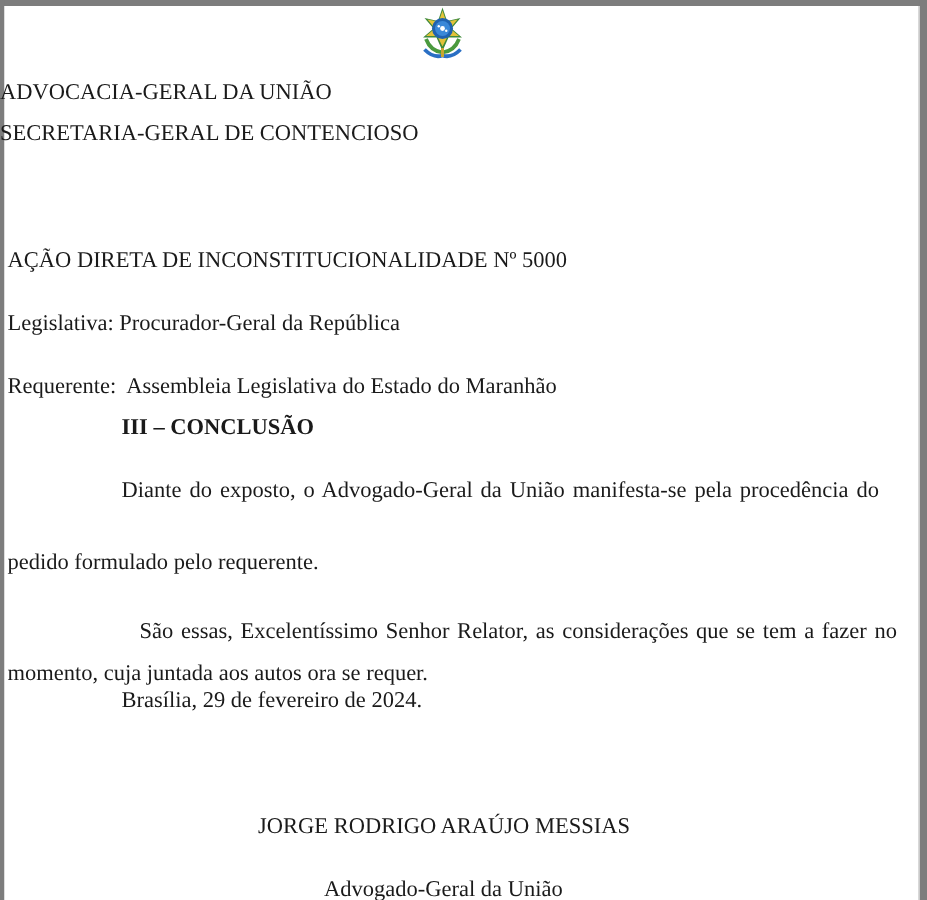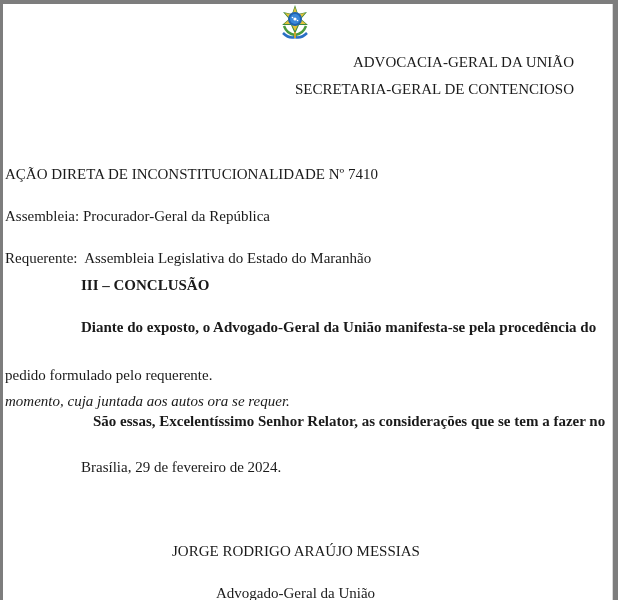--- a/index.html
+++ b/index.html
@@ -12,23 +12,23 @@
   }
   .frame-top { position: absolute; left: 0; top: 0; width: 618px; height: 4px; background: #7d7d7d; }
   .frame-left { position: absolute; left: 0; top: 0; width: 3px; height: 600px; background: #7d7d7d; }
   .frame-right { position: absolute; left: 613px; top: 0; width: 5px; height: 600px; background: #7d7d7d; }
   .frame-right-inner { position: absolute; left: 612px; top: 4px; width: 1px; height: 596px; background: #d8d8d8; }
   .page { position: absolute; left: 3px; top: 4px; width: 609px; height: 596px; background: #fff; }
 
   .emblem { position: absolute; left: 279px; top: 4px; width: 32px; height: 36px; }
 
   .line { position: absolute; white-space: nowrap; font-size: 15px; line-height: 18px; }
-  .center { left: 0; width: 574px; text-align: right; }
+  .center { left: 0; width: 574px; text-align: left; }
   .bold { font-weight: bold; }
-  .justify-line { text-align: justify; text-align-last: justify; font-weight: bold; }
+  .justify-line { text-align: justify; text-align-last: justify; }
 </style>
 </head>
 <body>
 
 <div class="frame-top"></div>
 <div class="frame-left"></div>
 <div class="frame-right"></div>
 <div class="frame-right-inner"></div>
 <div class="page"></div>
 
@@ -46,36 +46,36 @@
     <path d="M5,22 Q8,30 16,31 Q24,30 27,22" fill="none" stroke="#4a9a3e" stroke-width="2.5"></path>
 
     <path d="M4,29 Q10,35 16,33 Q22,35 28,29" fill="none" stroke="#2a6fc4" stroke-width="2.5"></path>
     <rect x="15" y="28" width="2" height="6" fill="#c8a530"></rect>
   </svg>
 </div>
 
 <div class="line center" style="top:53px;">ADVOCACIA-GERAL DA UNIÃO</div>
 <div class="line center" style="top:80px;">SECRETARIA-GERAL DE CONTENCIOSO</div>
 
-<div class="line" style="left:5px; top:165px;">AÇÃO DIRETA DE INCONSTITUCIONALIDADE Nº 7410</div>
+<div class="line" style="left:5px; top:165px;">AÇÃO DIRETA DE INCONSTITUCIONALIDADE Nº 5000</div>
 
 <div class="line" style="left:5px; top:207px;">
-  <span>Assembleia:</span>
+  <span>Legislativa:</span>
   <span>Procurador-Geral da República</span>
 </div>
 
 <div class="line" style="left:5px; top:249px;">
   <span>Requerente:</span>&nbsp;
   <span>Assembleia Legislativa do Estado do Maranhão</span>
 </div>
 
 <div class="line bold" style="left:81px; top:276px;text-align:center;">III – CONCLUSÃO</div>
 
 <div class="line justify-line" style="left:81px; width:505px; top:318px;">Diante do exposto, o Advogado-Geral da União manifesta-se pela procedência do</div>
 <div class="line" style="left:5px; top:346px;margin-top:20px;">pedido formulado pelo requerente.</div>
 
 <div class="line justify-line" style="left:93px; width:505px; top:388px;margin-top:24px;">São essas, Excelentíssimo Senhor Relator, as considerações que se tem a fazer no</div>
-<div class="line" style="left:5px; top:392px;font-style:italic;">momento, cuja juntada aos autos ora se requer.</div>
+<div class="line" style="left:5px; top:440px;">momento, cuja juntada aos autos ora se requer.</div>
 
 <div class="line" style="left:81px; top:458px;">Brasília, 29 de fevereiro de 2024.</div>
 
 <div class="line" style="left:172px; top:542px;">JORGE RODRIGO ARAÚJO MESSIAS</div>
 <div class="line" style="left:216px; top:584px;">Advogado-Geral da União</div>
 
 </body></html>

